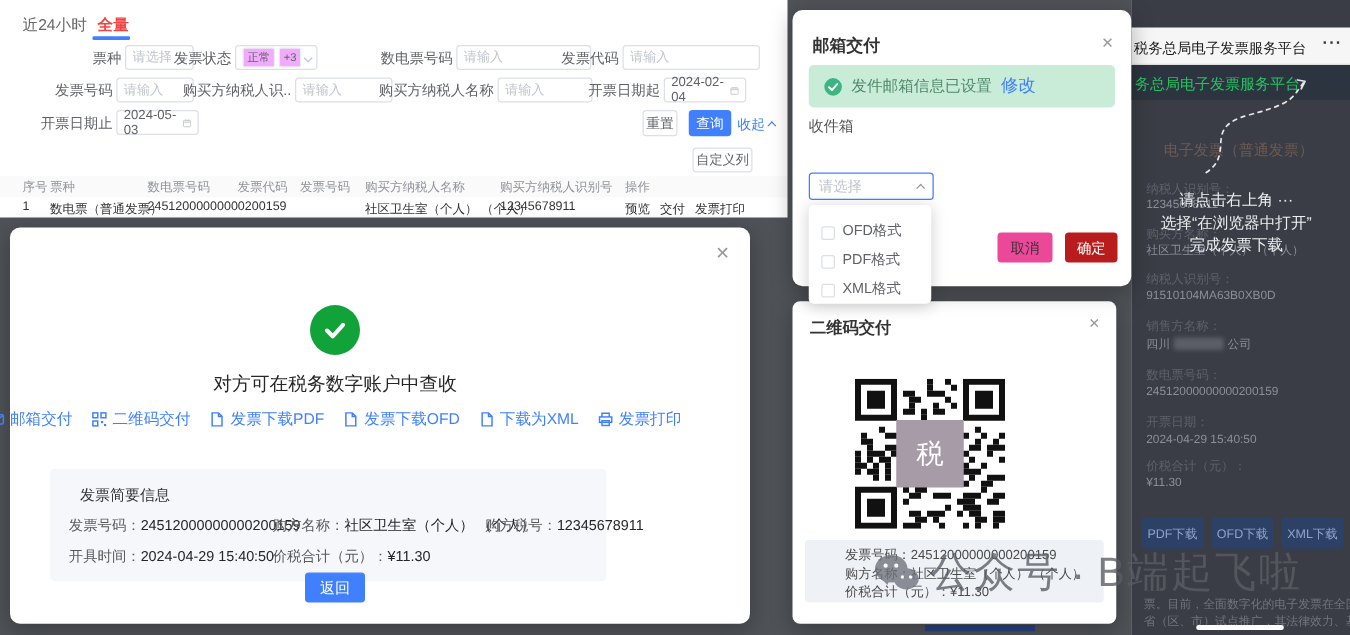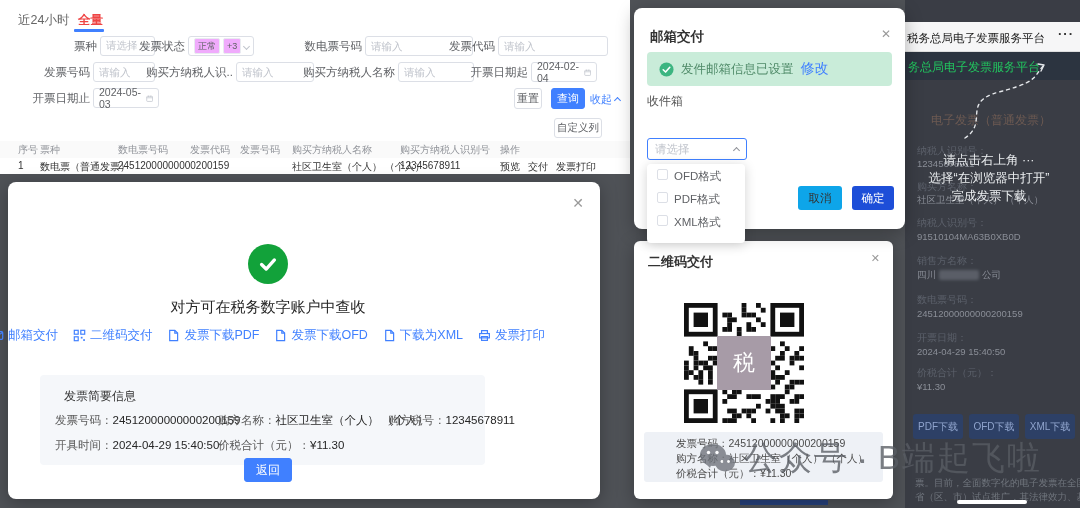--- a/index.html
+++ b/index.html
@@ -38,21 +38,21 @@
   .sline{position:absolute;font-size:11.5px;white-space:nowrap}
   .sline .lab{color:#595959}
   .sline .val{color:#262626}
   
   .banner{position:absolute;background:#c9ecd9;border-radius:4px;display:flex;align-items:center;padding:0 12px;gap:7px}
   .banner-txt{font-size:12.5px;color:#4f8a68}
   .einput{position:absolute;height:22px;border:1px solid #dcdfe6;border-radius:3px;width:247px;padding:0 7px;font-size:11.5px;color:#606266;outline:none;font-family:inherit}
   .einput::placeholder{color:#c0c4cc}
   .eselect{position:absolute;height:22px;border:1px solid #4080ff;border-radius:3px;display:flex;align-items:center;padding:0 7px;font-size:11.5px;background:#fff;cursor:pointer}
   .dropdown{position:absolute;background:#fff;border-radius:4px;box-shadow:0 2px 12px rgba(0,0,0,.18);padding:5px 0;z-index:40}
-  .opt{display:flex;align-items:flex-start;gap:6px;height:23px;padding:0 10px;font-size:11.5px;color:#606266;cursor:pointer}
+  .opt{display:flex;align-items:flex-end;gap:6px;height:23px;padding:0 10px;font-size:11.5px;color:#606266;cursor:pointer}
   .cb{width:11px;height:11px;border:1px solid #dcdfe6;border-radius:2px;background:#fff;flex:none}
   .ebtn{position:absolute;height:24px;border-radius:3px;display:flex;align-items:center;justify-content:center;font-size:11.5px;cursor:pointer}
   
   .qr-info{position:absolute;background:#eef1f6;border-radius:3px}
   .qr-info div{position:absolute;left:32px;font-size:10.5px;color:#4a4a4a;white-space:nowrap}
   .qr-center{position:absolute;background:#a79ba7;display:flex;align-items:center;justify-content:center;color:#fff;font-size:22px}
   
   #phone{position:absolute;left:905px;top:0;width:175px;height:508px;background:#3a3d45;z-index:8;overflow:hidden}
   .pbar{position:absolute;left:0;width:175px;background:#f6f6f7}
   .dimlab{position:absolute;font-size:10px;color:#5c616b;white-space:nowrap}
@@ -278,22 +278,22 @@
           <polyline points="4.5,8.3 7,10.7 11.5,5.6" fill="none" stroke="#fff" stroke-width="1.7" stroke-linecap="round" stroke-linejoin="round"></polyline>
         </svg>
       <span class="banner-txt">发件邮箱信息已设置</span>
       <span class="link" style="font-size:14px">修改</span>
     </div>
     <div class="abs" style="left:13px;top:85px;font-size:12px;color:#555">收件箱</div>
     <div class="eselect" style="left:13px;top:130px;width:100px">
       <span class="ph">请选择</span>
       <span class="chev up-gray" style="margin-left:auto;margin-top:3px"></span>
     </div>
-    <span class="ebtn" style="left:164px;top:178px;width:44px;background:#0ea5e9;color:#333">取消</span>
-    <span class="ebtn" style="left:218px;top:178px;width:42px;background:#1d4ed8;color:#fff">确定</span>
+    <span class="ebtn" style="left:164px;top:178px;width:44px;background:#ec4899;color:#333">取消</span>
+    <span class="ebtn" style="left:218px;top:178px;width:42px;background:#b91c1c;color:#fff">确定</span>
   </div>
 
   <div class="dropdown" style="left:647px;top:164px;width:98px">
     <div class="opt">
         <span class="cb"></span>
         <span>OFD格式</span>
       </div>
     <div class="opt">
         <span class="cb"></span>
         <span>PDF格式</span>

